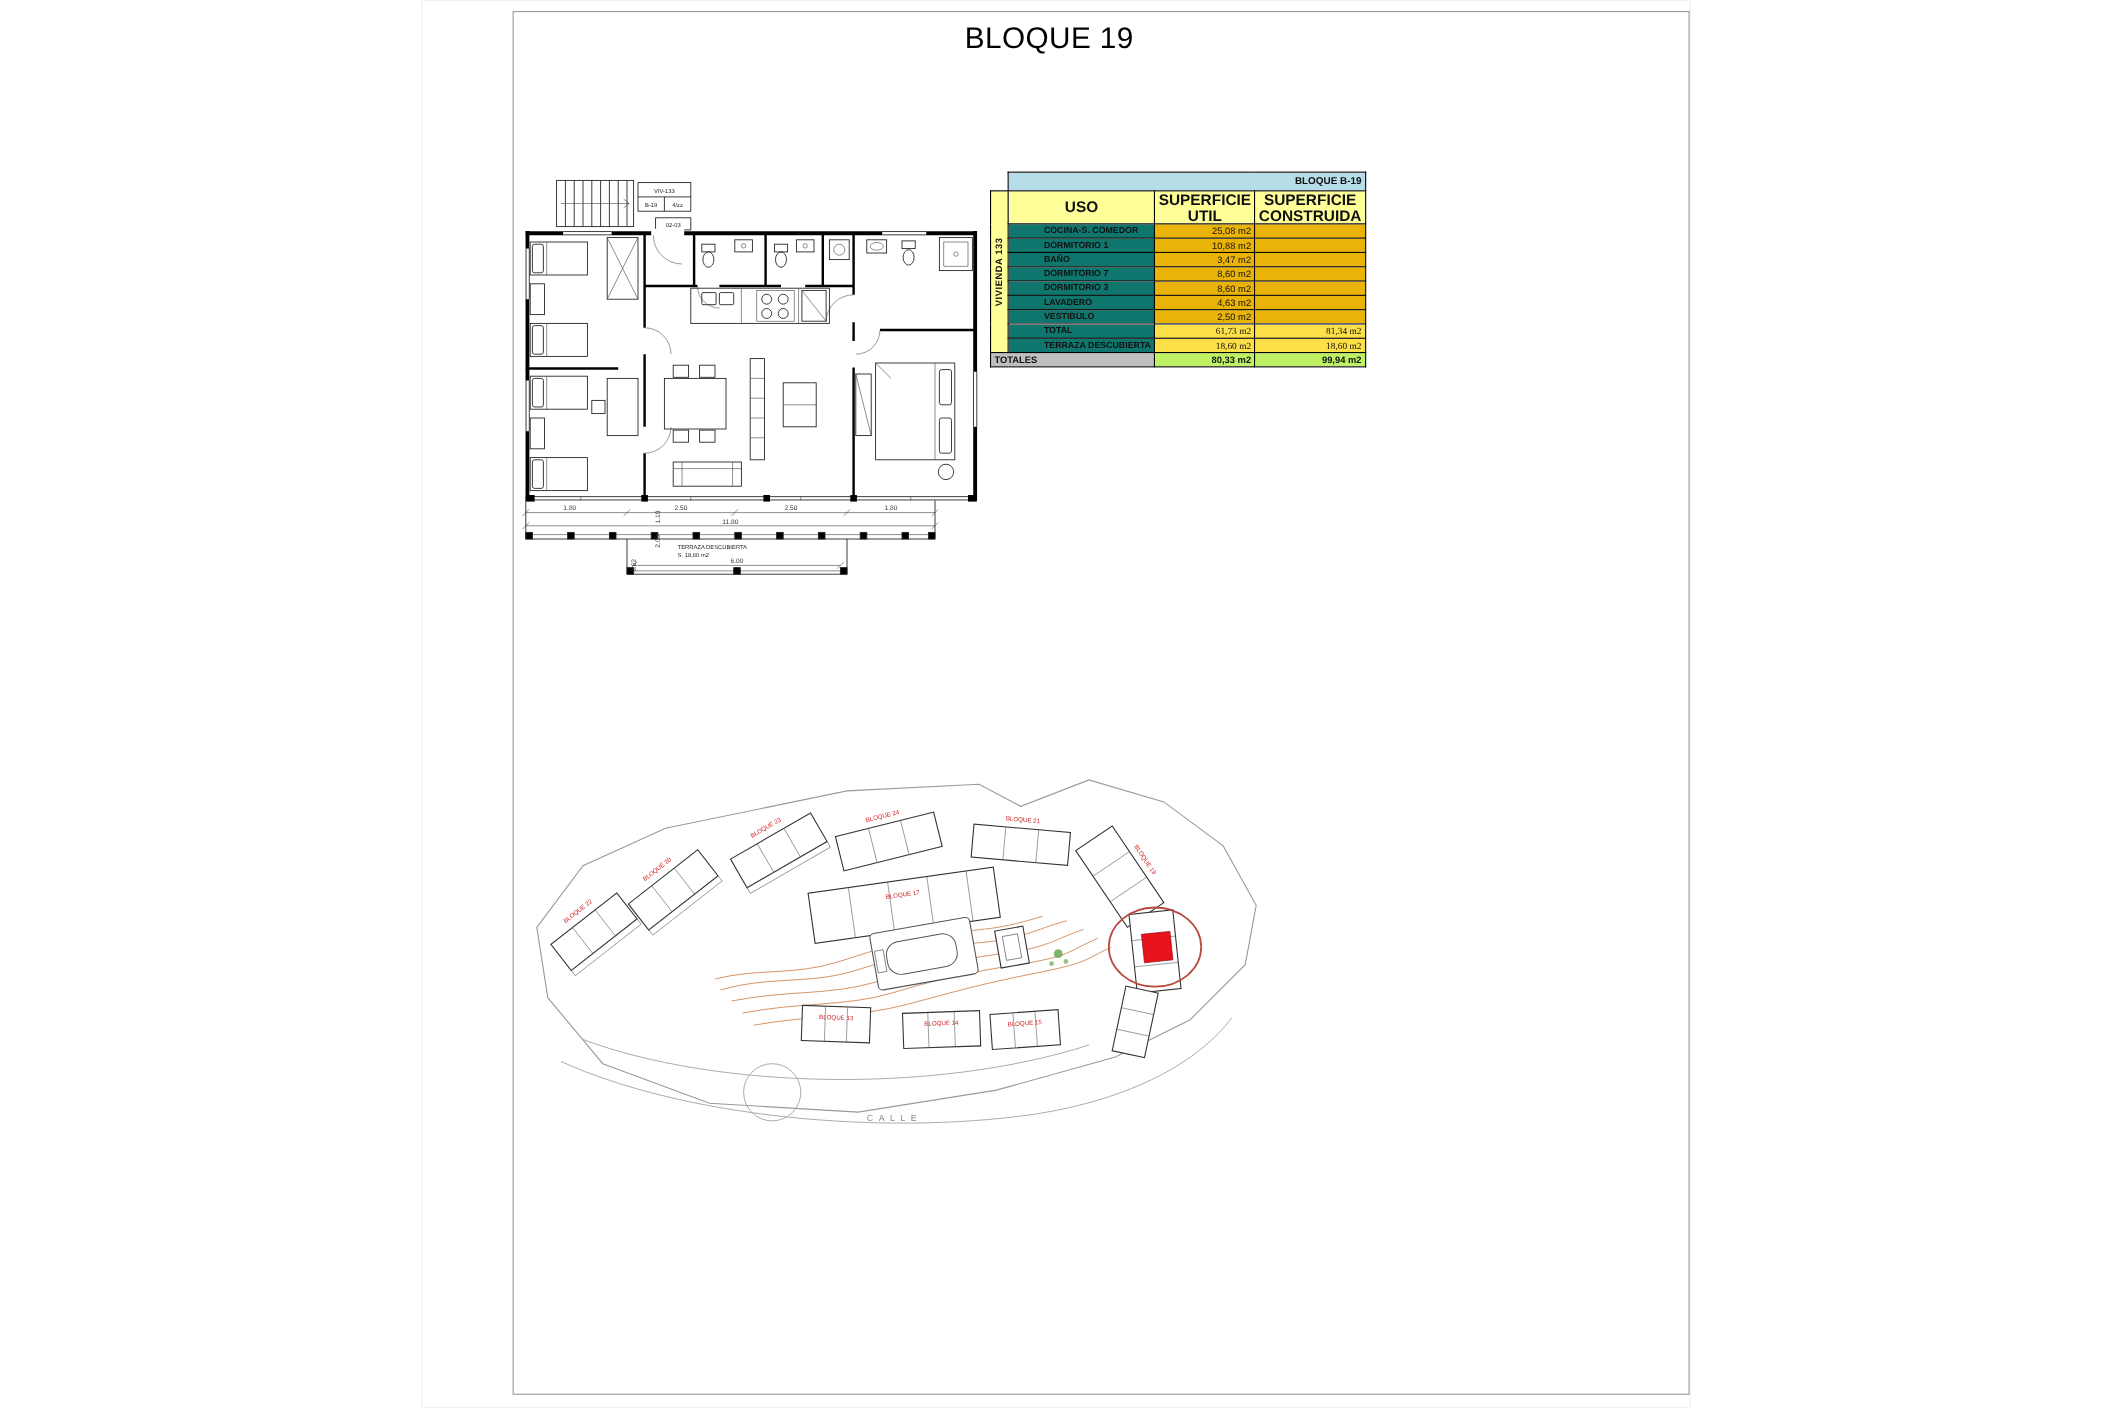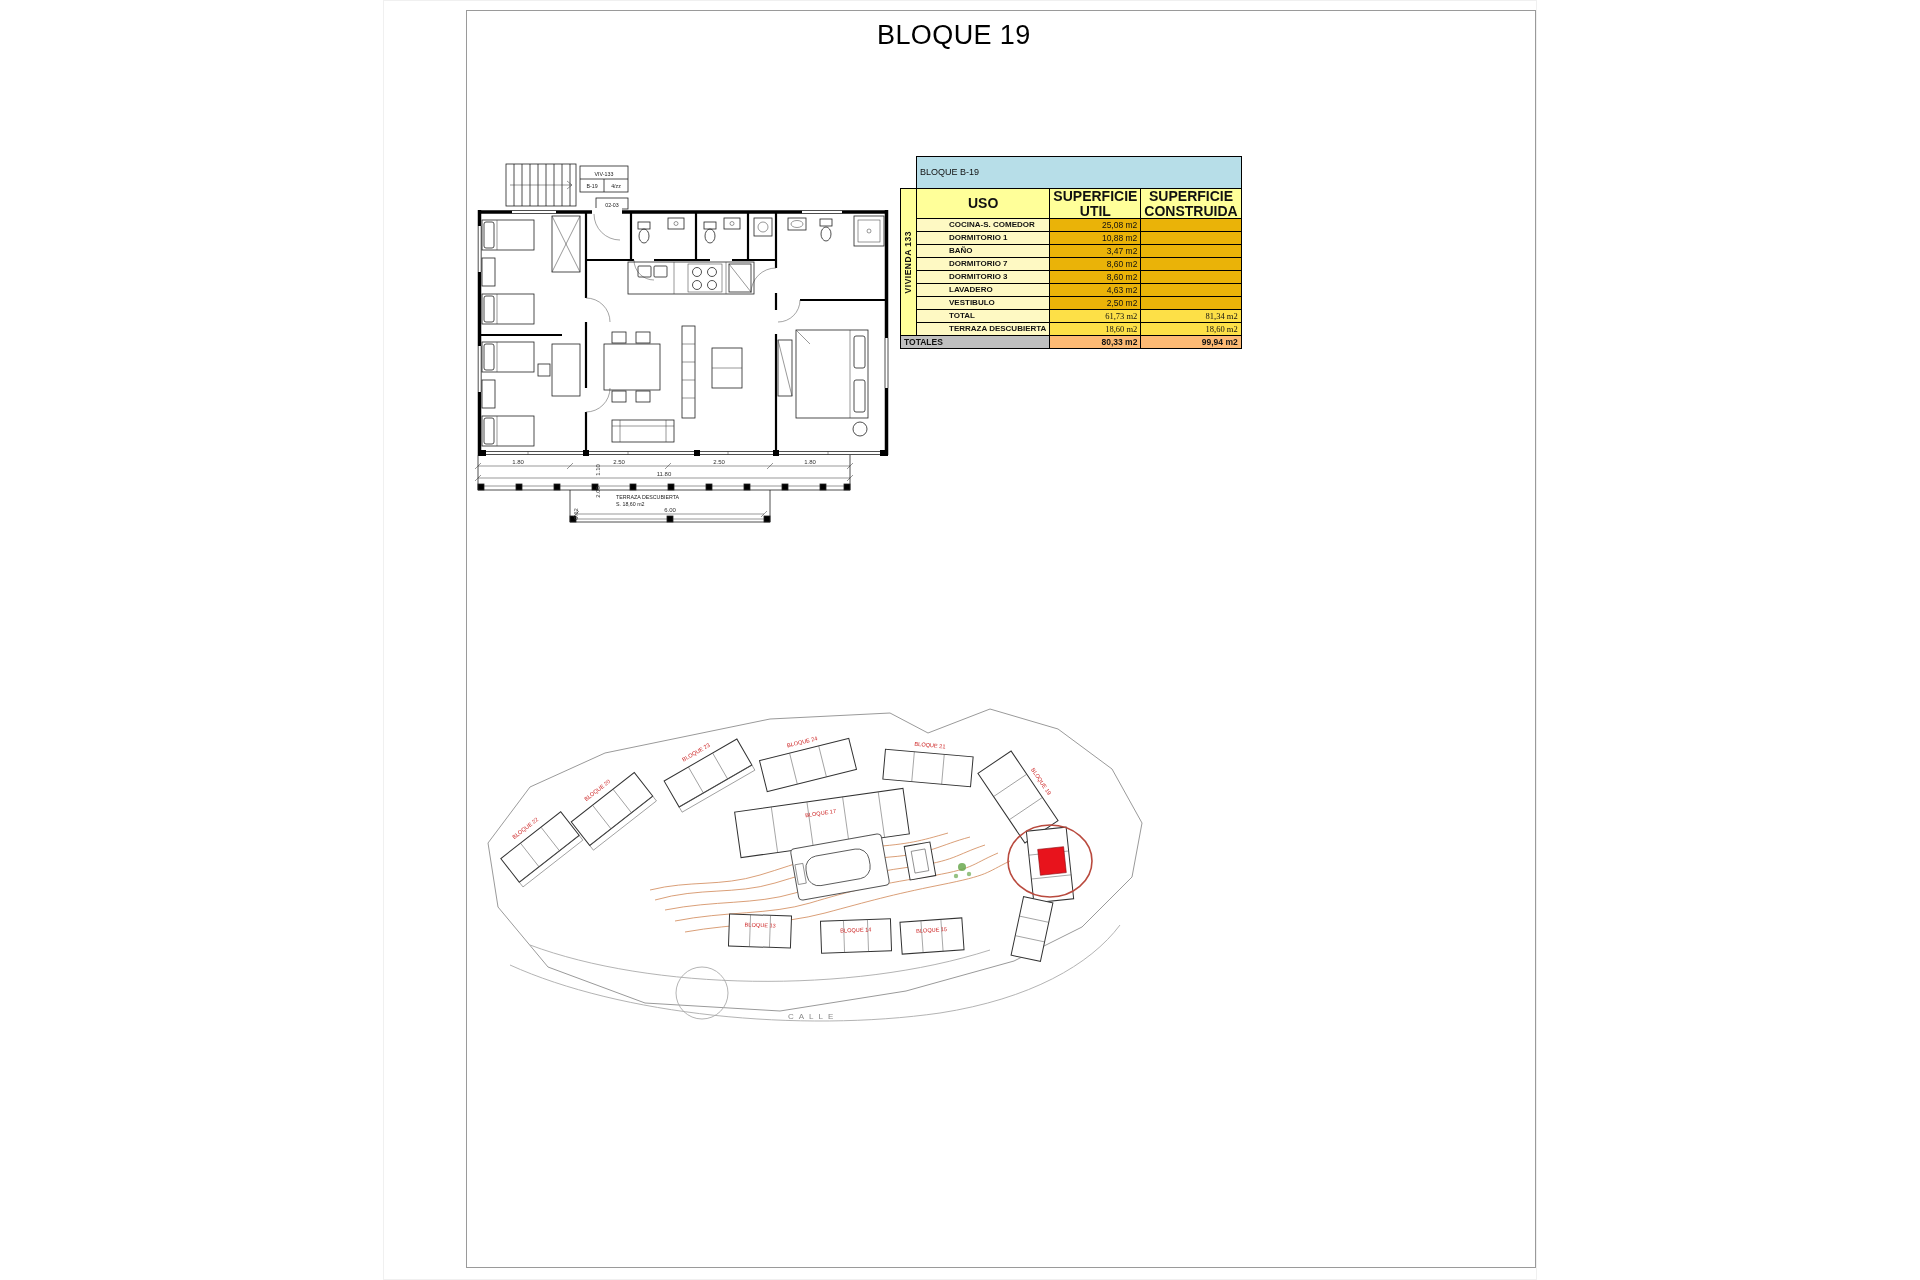--- a/index.html
+++ b/index.html
@@ -15,31 +15,31 @@
   .title-block { position:absolute; left:877px; top:18px; font-size:27px;
                  line-height:1.28; letter-spacing:.4px; color:#000; }
 
   
   .area-table { position:absolute; left:900px; top:156px; border-collapse:collapse;
                 table-layout:fixed; }
   .area-table td { border:1px solid #000; font-size:8.5px; line-height:1.05;
                    padding:0 3px; height:13px; overflow:hidden; white-space:nowrap;
                    vertical-align:middle; }
   td.no-b   { border:none; background:#fff; }
-  td.c-title{ background:#b7dee8; font-weight:normal; text-align:left; height:32px; font-size:9px;}
+  td.c-title{ background:#b7dee8; font-weight:bold; text-align:right; height:17px; font-size:9px;}
   td.c-head { background:#ffff99; font-weight:bold; text-align:center;
               white-space:normal; height:26px; font-size:14px; }
   td.c-side { background:#ffff99; padding:0; text-align:center; }
   .vlabel   { writing-mode:vertical-rl; transform:rotate(180deg); font-weight:bold;
               font-size:8.5px; white-space:nowrap; margin:0 auto; letter-spacing:.5px; }
-  td.c-uso  { background:#fef9c3; font-weight:bold; font-size:8px;padding-left:32px; }
+  td.c-uso  { background:#0f766e; font-weight:bold; font-size:8px;padding-left:32px; }
   td.c-val  { text-align:right; background:#eab308; }
   td.green  { background:#fde047;font-family:Liberation Serif, serif; }
   td.c-totales { background:#bfbfbf; font-weight:bold; text-align:left; }
-  td.gray   { background:#fdba74; font-weight:bold; }
+  td.gray   { background:#bef264; font-weight:bold; }
 
   
   svg { position:absolute; font-family:"Liberation Sans", sans-serif; }
   .floor-plan { left:466px; top:148px; }
   .site-plan  { left:470px; top:695px; }
 
   .wall-ext  { stroke:#000; stroke-width:3.5; fill:none; }
   .wall-int  { stroke:#000; stroke-width:2.2; fill:none; }
   .thin      { stroke:#222; stroke-width:.8; fill:none; }
   .hair      { stroke:#444; stroke-width:.55; fill:none; }

